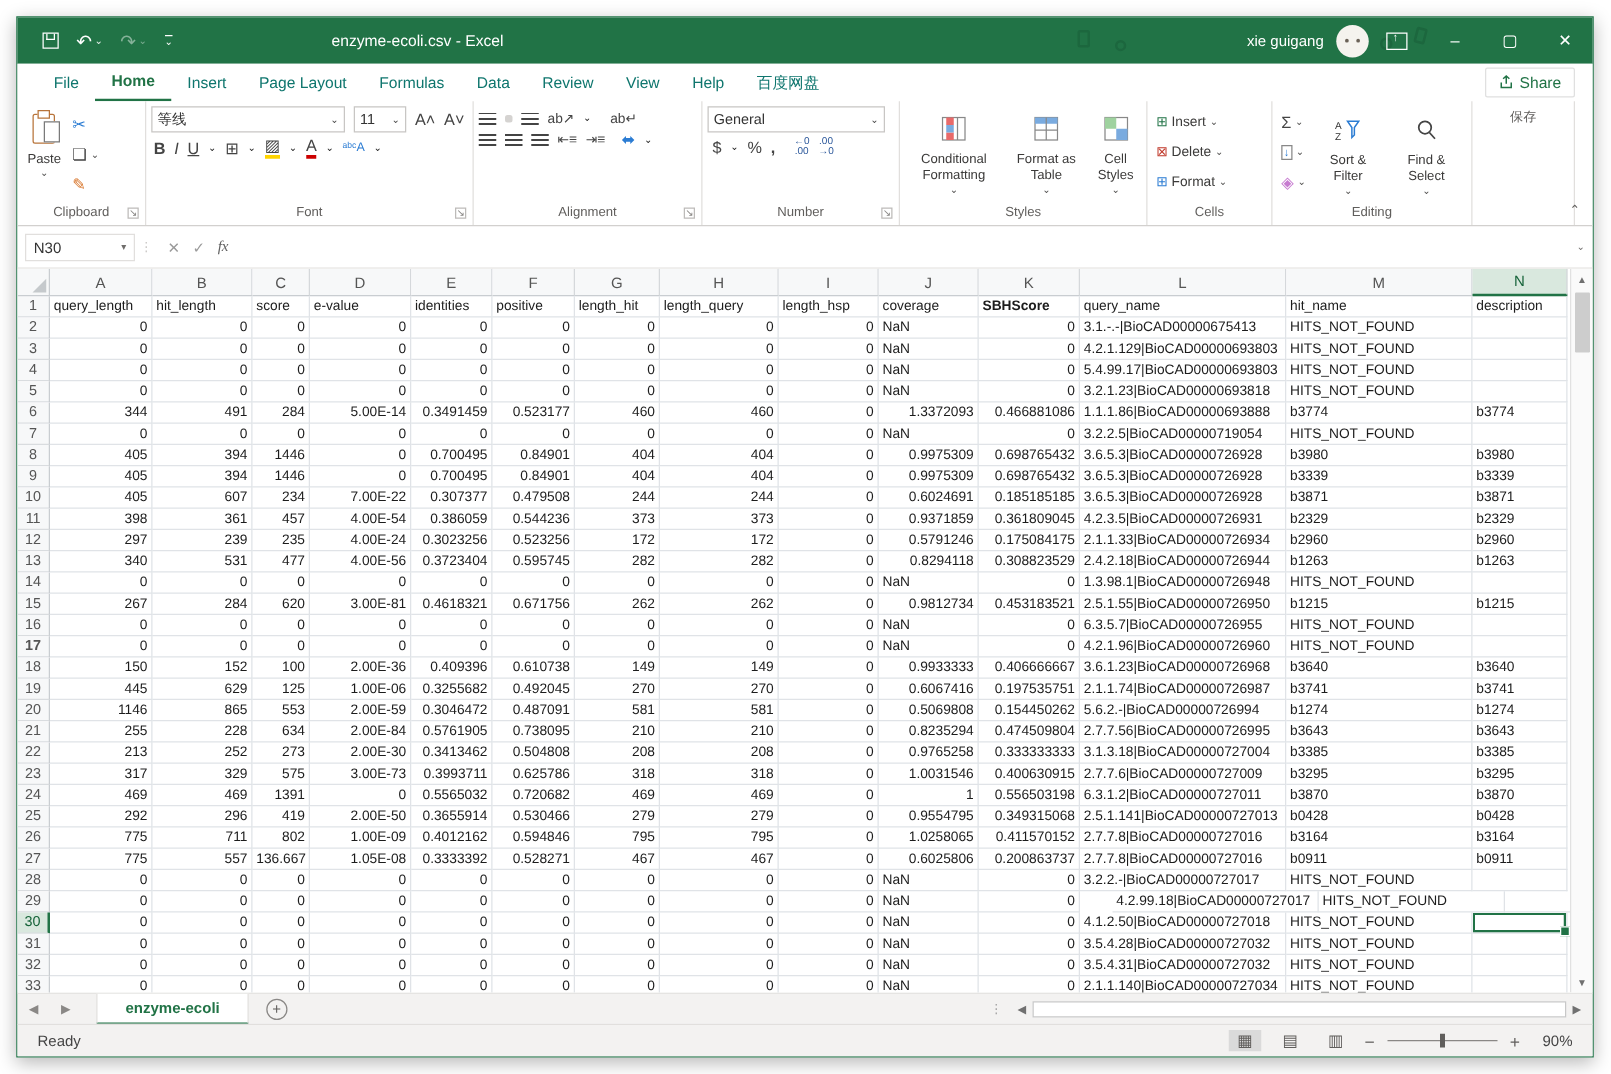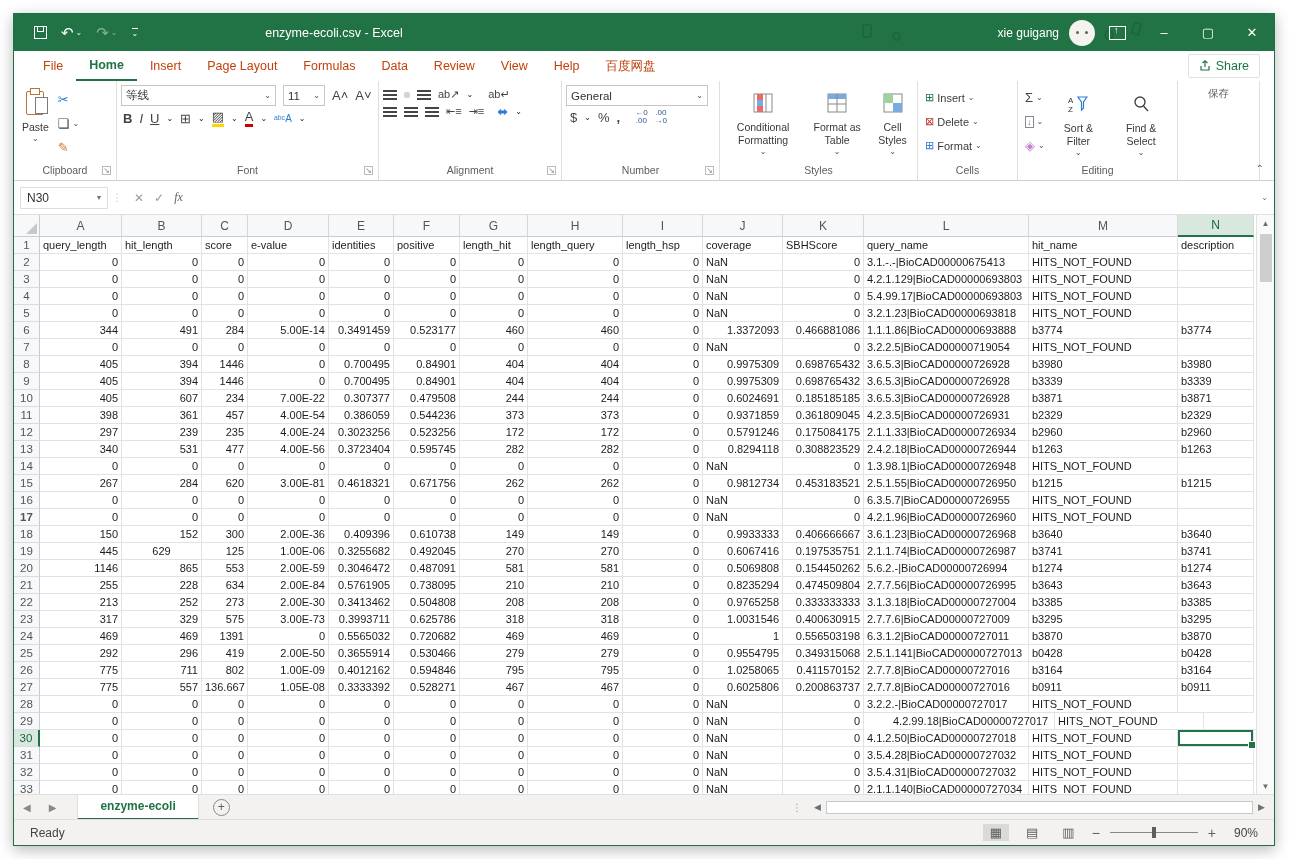--- a/index.html
+++ b/index.html
@@ -24,21 +24,21 @@
   .username { font-size:12px; margin-right:10px; }
   .avatar { width:26px; height:26px; border-radius:50%; background:#f5f3ee; margin-right:14px; position:relative; }
   .avatar:before { content:""; position:absolute; left:7px; top:11px; width:3px; height:3px; border-radius:50%; background:#6b6257; box-shadow:9px 0 0 #6b6257; }
   .ribopt { width:17px; height:14px; border:1.5px solid #fff; position:relative; margin-right:16px; }
   .ribopt:before { content:"↑"; position:absolute; left:4px; top:-2px; font-size:9px; }
   .winbtn { width:44px; height:37px; display:flex; align-items:center; justify-content:center; font-size:13px; }
   .doodle { position:absolute; border:2px solid rgba(10,60,35,.35); opacity:.6; }
 
   
   .menubar { height:30px; background:#fff; display:flex; align-items:center; padding-left:16px; gap:0; flex:0 0 auto; position:relative; }
-  .mtab { font-size:12.5px; color:#c2410c; padding:0 13px; height:30px; display:flex; align-items:center; }
+  .mtab { font-size:12.5px; color:#0f766e; padding:0 13px; height:30px; display:flex; align-items:center; }
   .mtab.active { color:#217346; font-weight:bold; border-bottom:2.5px solid #217346; }
   .sharebtn { position:absolute; right:14px; top:3px; border:1px solid #e0e0e0; background:#fff; color:#217346;
               font-size:12.5px; height:24px; display:flex; align-items:center; gap:5px; padding:0 10px; border-radius:2px; }
 
   
   .ribbon { height:100px; background:#fff; border-bottom:1px solid #d2d0ce; display:flex; flex:0 0 auto; position:relative; }
   .rgroup { border-right:1px solid #e1dfdd; display:flex; flex-direction:column; padding:4px 4px 0 4px; }
   .rg-body { flex:1; display:flex; align-items:flex-start; gap:2px; }
   .rg-foot { height:18px; font-size:10.5px; color:#605e5c; text-align:center; position:relative; padding-top:2px; }
   .launcher { position:absolute; right:1px; top:4px; font-size:8px; color:#8a8886; border:1px solid #bdbbb9; width:9px; height:9px; line-height:7px; }
@@ -424,21 +424,21 @@
           <div class="cell" style="width: 82px;">query_length</div>
           <div class="cell" style="width: 80px;">hit_length</div>
           <div class="cell" style="width: 46px;">score</div>
           <div class="cell" style="width: 81px;">e-value</div>
           <div class="cell" style="width: 65px;">identities</div>
           <div class="cell" style="width: 66px;">positive</div>
           <div class="cell" style="width: 68px;">length_hit</div>
           <div class="cell" style="width: 95px;">length_query</div>
           <div class="cell" style="width: 80px;">length_hsp</div>
           <div class="cell" style="width: 80px;">coverage</div>
-          <div class="cell" style="width: 81px;">SBHScore</div>
+          <div class="cell" style="width: 81px; font-weight: bold;">SBHScore</div>
           <div class="cell" style="width: 165px;">query_name</div>
           <div class="cell" style="width: 149px;">hit_name</div>
           <div class="cell" style="width: 76px;">description</div>
         </div>
         <div class="grow">
           <div class="rhd" style="width: 26px;">2</div>
           <div class="cell num" style="width: 82px;">0</div>
           <div class="cell num" style="width: 80px;">0</div>
           <div class="cell num" style="width: 46px;">0</div>
           <div class="cell num" style="width: 81px;">0</div>
@@ -705,37 +705,37 @@
           <div class="cell" style="width: 80px;">NaN</div>
           <div class="cell num" style="width: 81px;">0</div>
           <div class="cell" style="width: 165px;">4.2.1.96|BioCAD00000726960</div>
           <div class="cell" style="width: 149px;">HITS_NOT_FOUND</div>
           <div class="cell" style="width: 76px;"></div>
         </div>
         <div class="grow">
           <div class="rhd" style="width: 26px;">18</div>
           <div class="cell num" style="width: 82px;">150</div>
           <div class="cell num" style="width: 80px;">152</div>
-          <div class="cell num" style="width: 46px;">300</div>
+          <div class="cell num" style="width: 46px;">100</div>
           <div class="cell num" style="width: 81px;">2.00E-36</div>
           <div class="cell num" style="width: 65px;">0.409396</div>
           <div class="cell num" style="width: 66px;">0.610738</div>
           <div class="cell num" style="width: 68px;">149</div>
           <div class="cell num" style="width: 95px;">149</div>
           <div class="cell num" style="width: 80px;">0</div>
           <div class="cell num" style="width: 80px;">0.9933333</div>
           <div class="cell num" style="width: 81px;">0.406666667</div>
           <div class="cell" style="width: 165px;">3.6.1.23|BioCAD00000726968</div>
           <div class="cell" style="width: 149px;">b3640</div>
           <div class="cell" style="width: 76px;">b3640</div>
         </div>
         <div class="grow">
           <div class="rhd" style="width: 26px;">19</div>
           <div class="cell num" style="width: 82px;">445</div>
-          <div class="cell num" style="width: 80px; text-align: center;">629</div>
+          <div class="cell num" style="width: 80px;">629</div>
           <div class="cell num" style="width: 46px;">125</div>
           <div class="cell num" style="width: 81px;">1.00E-06</div>
           <div class="cell num" style="width: 65px;">0.3255682</div>
           <div class="cell num" style="width: 66px;">0.492045</div>
           <div class="cell num" style="width: 68px;">270</div>
           <div class="cell num" style="width: 95px;">270</div>
           <div class="cell num" style="width: 80px;">0</div>
           <div class="cell num" style="width: 80px;">0.6067416</div>
           <div class="cell num" style="width: 81px;">0.197535751</div>
           <div class="cell" style="width: 165px;">2.1.1.74|BioCAD00000726987</div>

